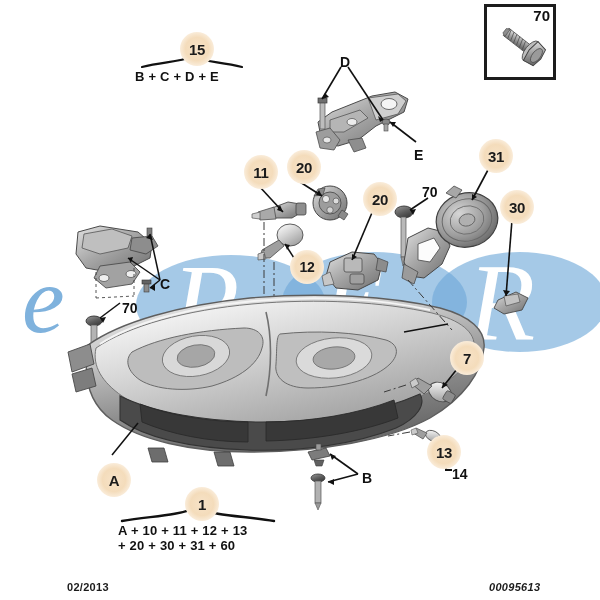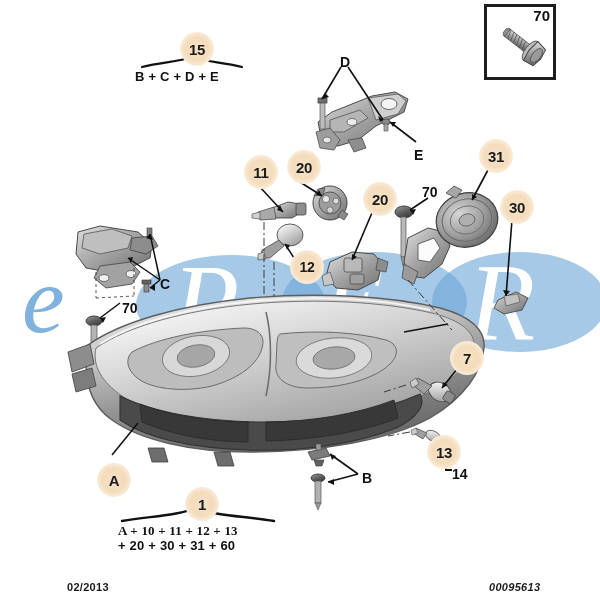--- a/index.html
+++ b/index.html
@@ -455,21 +455,21 @@
 
         <path d="M50,26 L62,28 L64,39 L62,50 L50,52 L48,39 Z" fill="url(#boltG)" stroke="#3f3f3f" stroke-width="1"></path>
         <ellipse cx="58" cy="39" rx="4.5" ry="9" fill="#9a9a9a" stroke="#4a4a4a" stroke-width=".8"></ellipse>
       </g>
     </svg>
   </div>
 
   <div class="group-text" style="left:135px; top:69px; width:114px;">B + C + D + E</div>
   <div class="callout" style="left:180px; top:32px;">15</div>
 
-  <div class="group-text" style="left:118px; top:523px; width:160px;font-family:Liberation Serif, serif;">A + 10 + 11 + 12 + 13</div>
+  <div class="group-text" style="left:118px; top:523px; width:160px;">A + 10 + 11 + 12 + 13</div>
   <div class="group-text" style="left:118px; top:538px; width:160px;">+ 20 + 30 + 31 + 60</div>
 
   <div class="callout" style="left:244px; top:155px;">11</div>
   <div class="callout" style="left:287px; top:150px;text-align:center;">20</div>
   <div class="callout" style="left:363px; top:182px;">20</div>
   <div class="callout" style="left:479px; top:139px;">31</div>
   <div class="callout" style="left:500px; top:190px;">30</div>
   <div class="callout small" style="left:290px; top:250px;">12</div>
   <div class="callout" style="left:450px; top:341px;">7</div>
   <div class="callout" style="left:427px; top:435px;">13</div>

